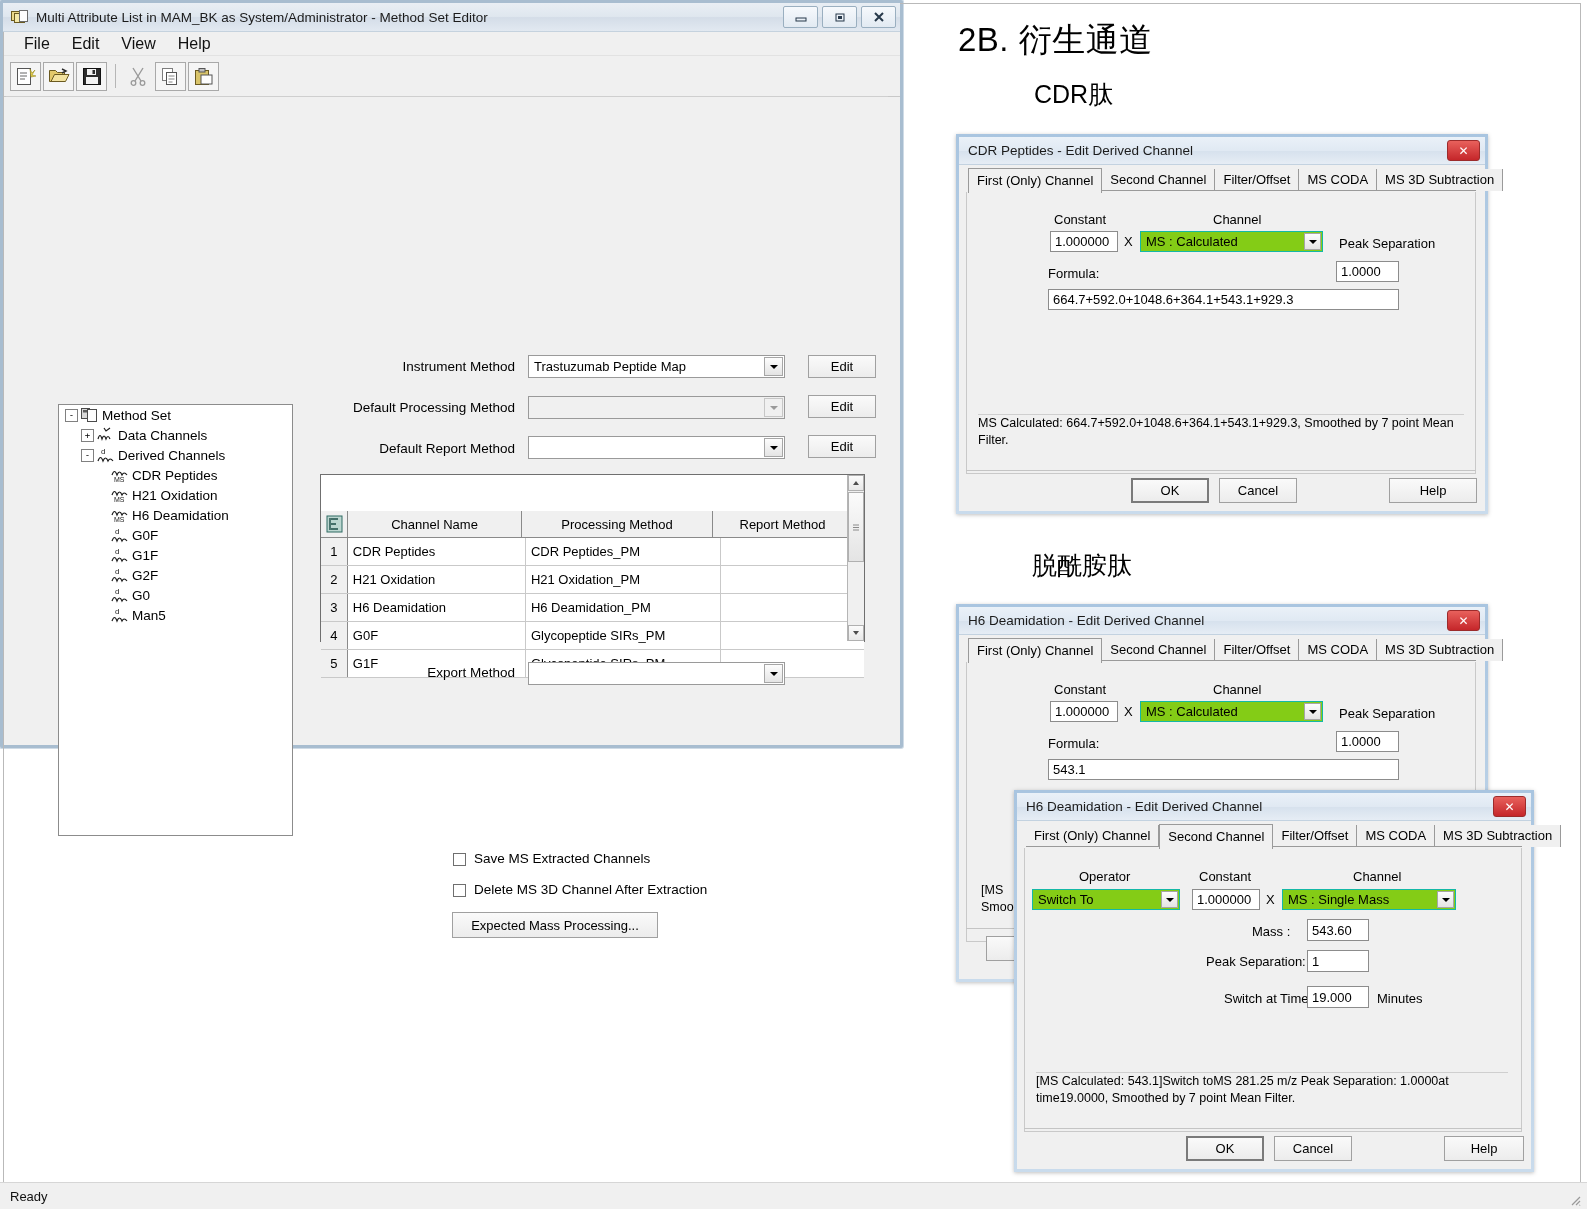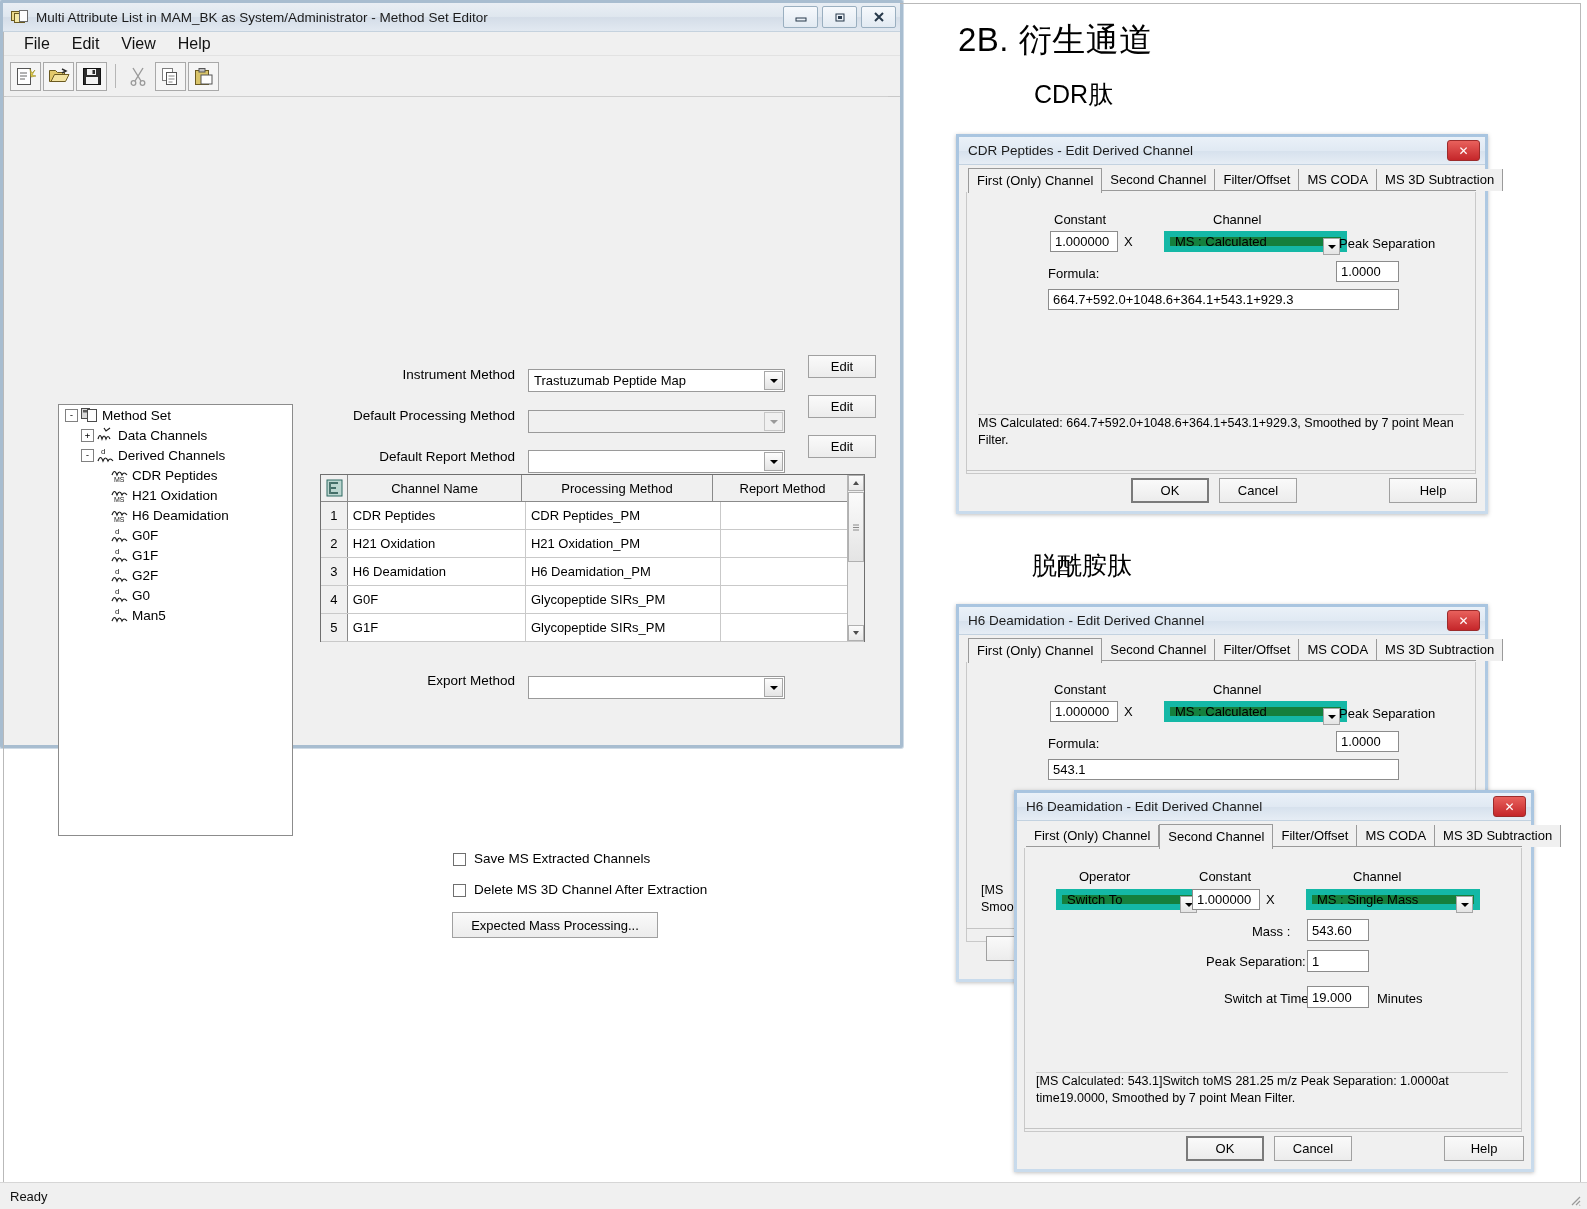--- a/index.html
+++ b/index.html
@@ -62,24 +62,24 @@
     background:#fff;border:1px solid #8c8c8c;box-sizing:border-box;overflow:hidden;
   }
   .treerow{display:flex;align-items:center;height:20px;font-size:13.5px;color:#000;white-space:nowrap;}
   .exp{width:11px;height:11px;border:1px solid #808080;background:#fff;
        display:flex;align-items:center;justify-content:center;font-size:9px;line-height:1;
        color:#000;margin-right:3px;flex:none;font-family:"DejaVu Sans Mono",monospace;}
   .tspacer{display:inline-block;flex:none;}
   .tico{width:17px;height:16px;margin-right:4px;flex:none;}
 
   
-  .formlabel{position:absolute;font-size:13.5px;color:#000;text-align:right;margin-top:8px;}
+  .formlabel{position:absolute;font-size:13.5px;color:#000;text-align:right;}
   .combo{
     position:absolute;height:23px;background:#fff;border:1px solid #9a9a9a;
-    box-sizing:border-box;display:flex;align-items:center;margin-top:14px;
+    box-sizing:border-box;display:flex;align-items:center;
   }
   .combo.disabled{background:#f0f0f0;}
   .combo-text{font-size:13px;color:#000;padding-left:5px;white-space:nowrap;overflow:hidden;}
   .combo-arrow{
     position:absolute;right:1px;top:1px;width:19px;height:19px;
     background:linear-gradient(to bottom,#fdfdfd,#e4e4e4);
     border:1px solid #a6a6a6;box-sizing:border-box;
     display:flex;align-items:center;justify-content:center;
   }
   .combo.disabled .combo-arrow{background:#f0f0f0;border-color:#c6c6c6;}
@@ -87,21 +87,21 @@
   .combo.disabled .arw{border-top-color:#9a9a9a;}
 
   .btn{
     position:absolute;background:linear-gradient(to bottom,#fafafa,#ececec);
     border:1px solid #a0a0a0;box-sizing:border-box;
     font-size:13px;color:#000;display:flex;align-items:center;justify-content:center;
   }
 
   
   .grid{position:absolute;left:320px;top:474px;width:225px;height:168px;border:1px solid #6f6f6f;background:#fff;box-sizing:border-box;}
-  .gridhead{display:flex;height:26px;background:#f0f0f0;border-bottom:1px solid #8a8a8a;}
+  .gridhead{display:flex;height:26px;background:#f0f0f0;border-bottom:1px solid #8a8a8a;margin-top:36px;}
   .gh-corner{width:26px;border-right:1px solid #8a8a8a;display:flex;align-items:center;justify-content:center;background:#f0f0f0;}
   .gh-cell{display:flex;align-items:center;justify-content:center;font-size:13px;color:#000;border-right:1px solid #8a8a8a;background:#f0f0f0;}
   .growr{display:flex;height:27px;border-bottom:1px solid #c9c9c9;}
   .gr-num{width:26px;background:#f0f0f0;border-right:1px solid #8a8a8a;display:flex;align-items:center;justify-content:center;font-size:13px;color:#000;}
   .gr-cell{display:flex;align-items:center;font-size:13px;color:#000;padding-left:5px;border-right:1px solid #c9c9c9;background:#fff;overflow:hidden;white-space:nowrap;}
   .gscroll{position:absolute;right:0;top:0;width:16px;height:100%;background:#f0f0f0;border-left:1px solid #b5b5b5;}
   .gs-btn{height:16px;width:16px;background:linear-gradient(to bottom,#fbfbfb,#e8e8e8);border:1px solid #b0b0b0;box-sizing:border-box;display:flex;align-items:center;justify-content:center;}
   .gs-thumb{position:absolute;top:17px;left:0;width:16px;height:70px;background:linear-gradient(to bottom,#fbfbfb,#e4e4e4);border:1px solid #b0b0b0;box-sizing:border-box;display:flex;align-items:center;justify-content:center;}
   .arw-up{width:0;height:0;border-left:3.5px solid transparent;border-right:3.5px solid transparent;border-bottom:4px solid #4d4d4d;}
   .arw-dn{width:0;height:0;border-left:3.5px solid transparent;border-right:3.5px solid transparent;border-top:4px solid #4d4d4d;}
@@ -142,22 +142,22 @@
   }
   .tabline{position:absolute;height:1px;background:#9a9a9a;}
 
   .dlabel{position:absolute;font-size:13px;color:#000;white-space:nowrap;}
   .dinput{
     position:absolute;background:#fff;border:1px solid #8c8c8c;box-sizing:border-box;
     font-size:13px;color:#000;display:flex;align-items:center;padding-left:4px;
     white-space:nowrap;overflow:hidden;
   }
   .dcombo{
-    position:absolute;background:#15803d;border:6px solid #14b8a6;box-sizing:border-box;
-    display:flex;align-items:center;margin-left:24px;
+    position:absolute;background:#84cc16;border:1px solid #14b8a6;box-sizing:border-box;
+    display:flex;align-items:center;
   }
   .dcombo .combo-text{font-size:13px;}
   .infobox{
     position:absolute;background:#f0f0f0;border-top:1px solid #cfcfcf;
     font-size:12.5px;color:#000;line-height:1.35;
   }
   .dsep{position:absolute;height:1px;background:#c4c4c4;}
   .dbtn{
     position:absolute;height:25px;
     background:linear-gradient(to bottom,#fafafa,#ececec);

